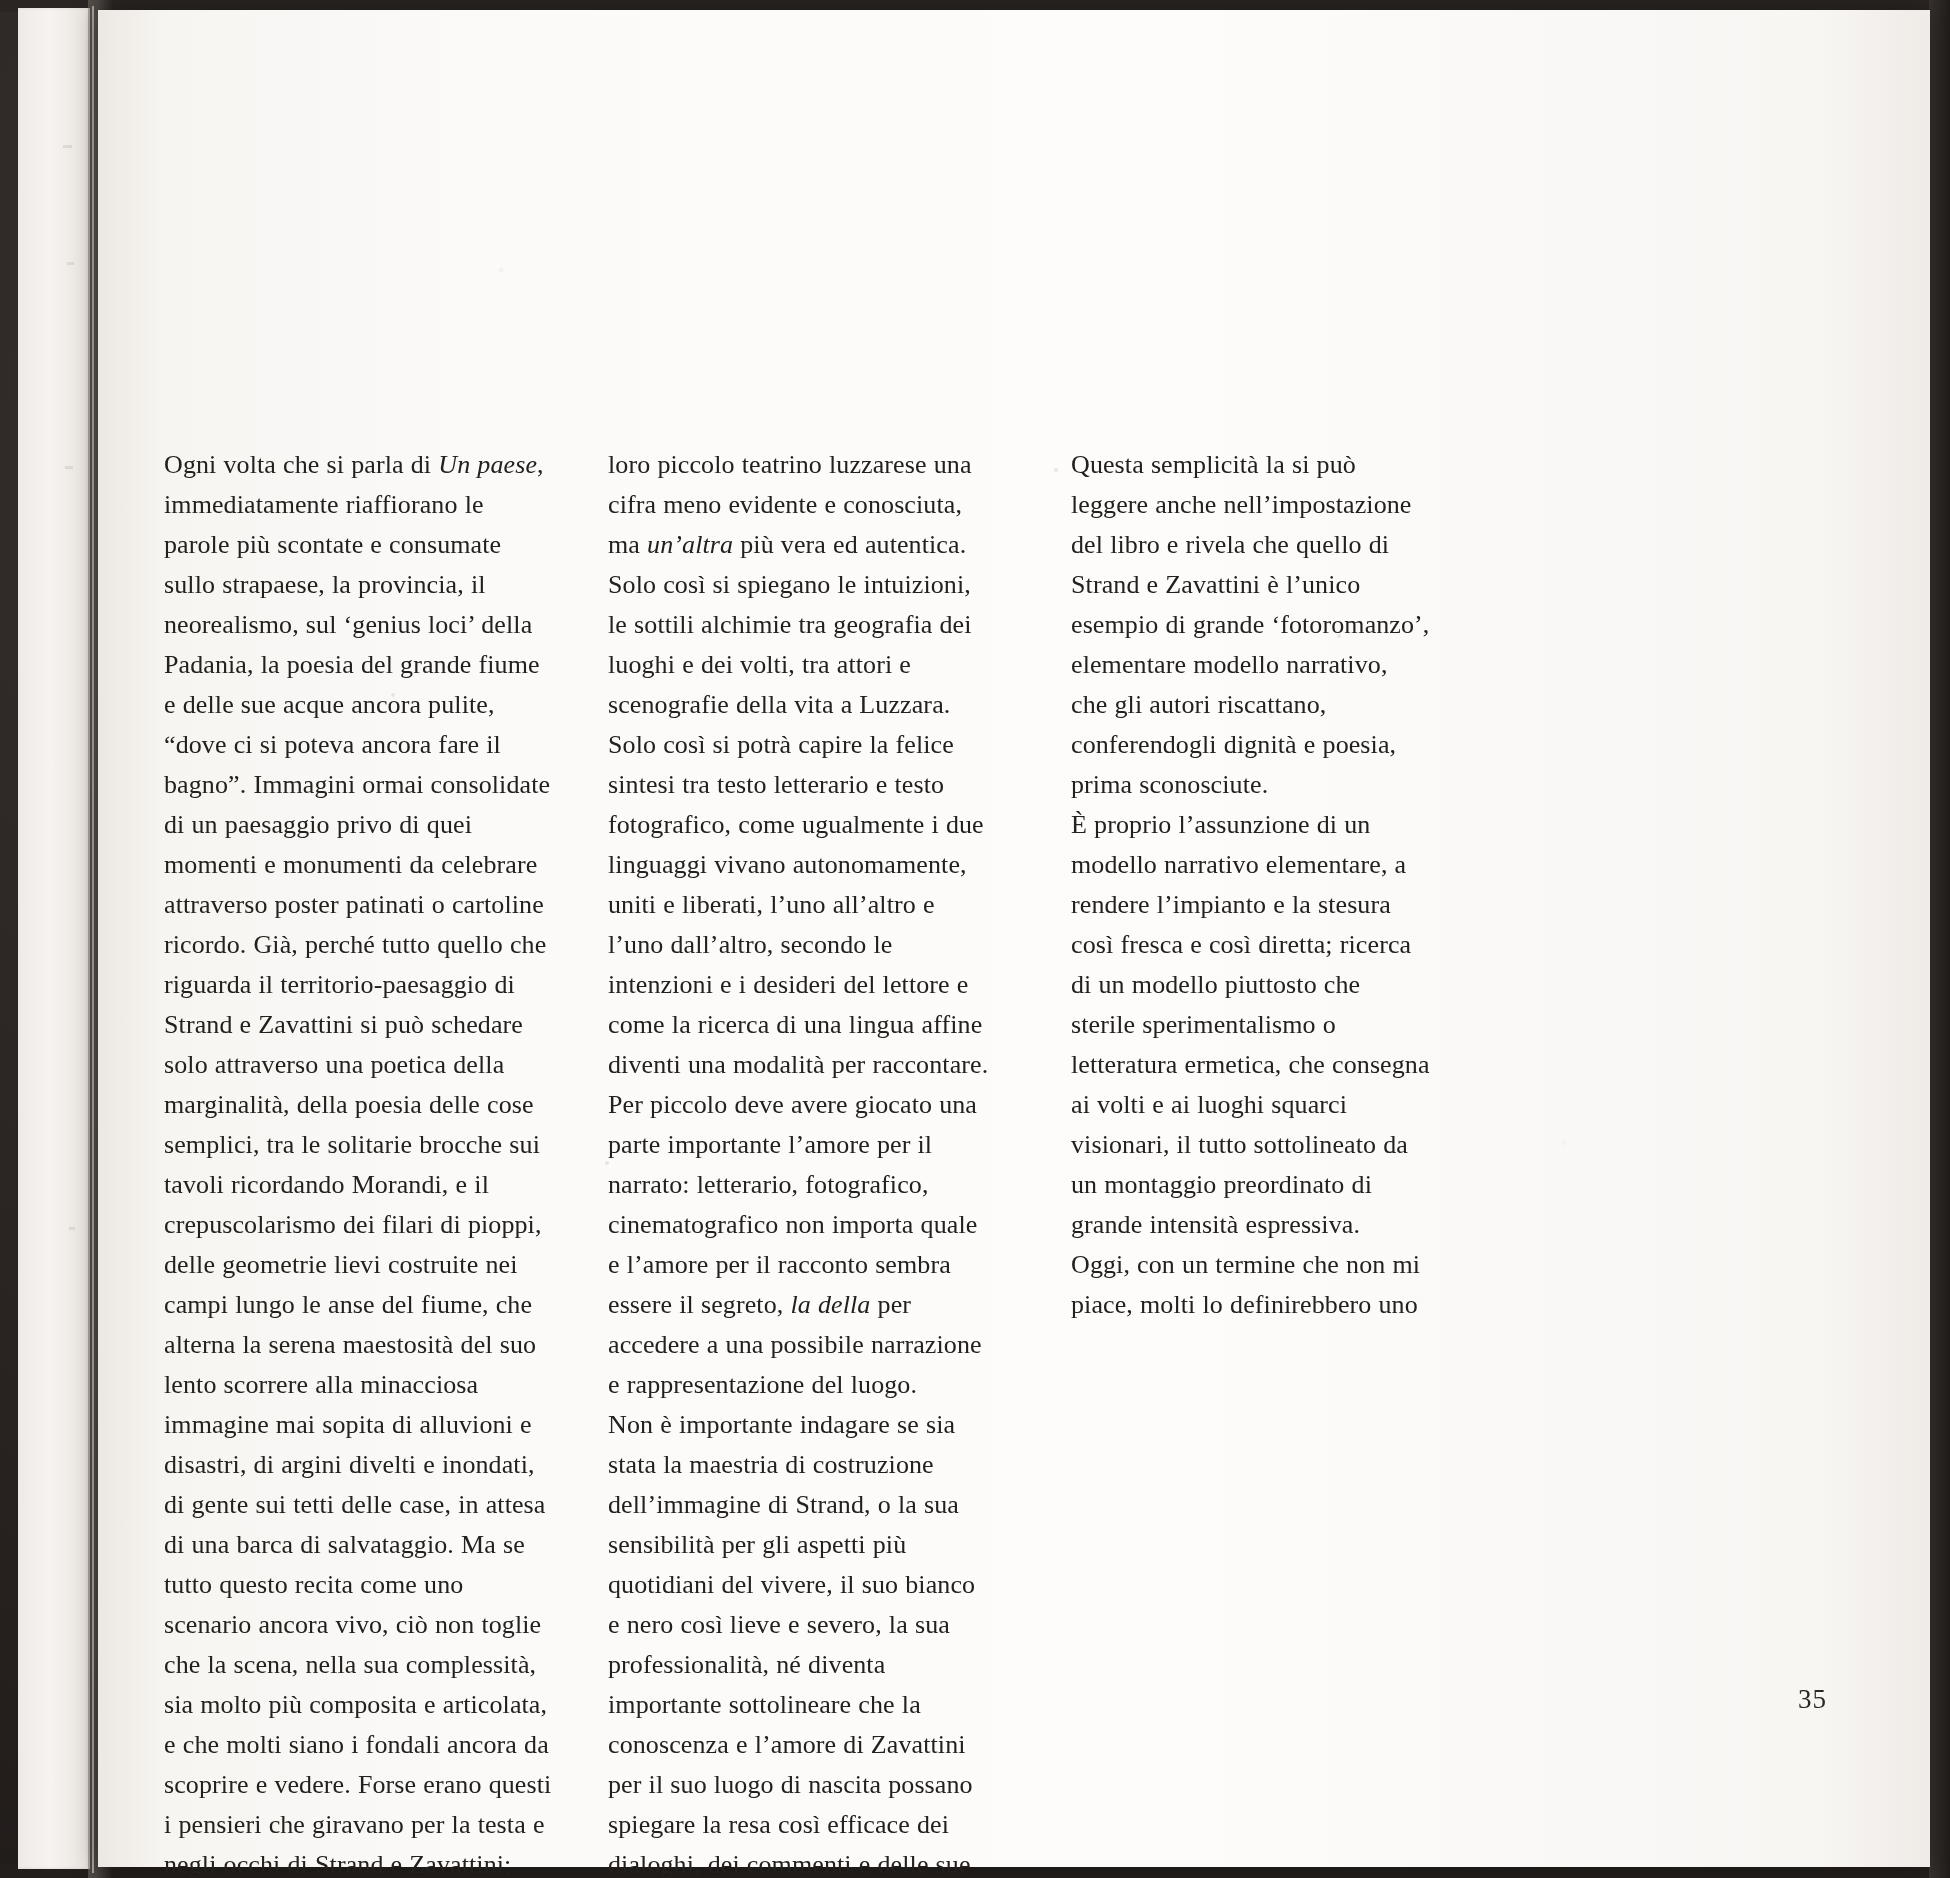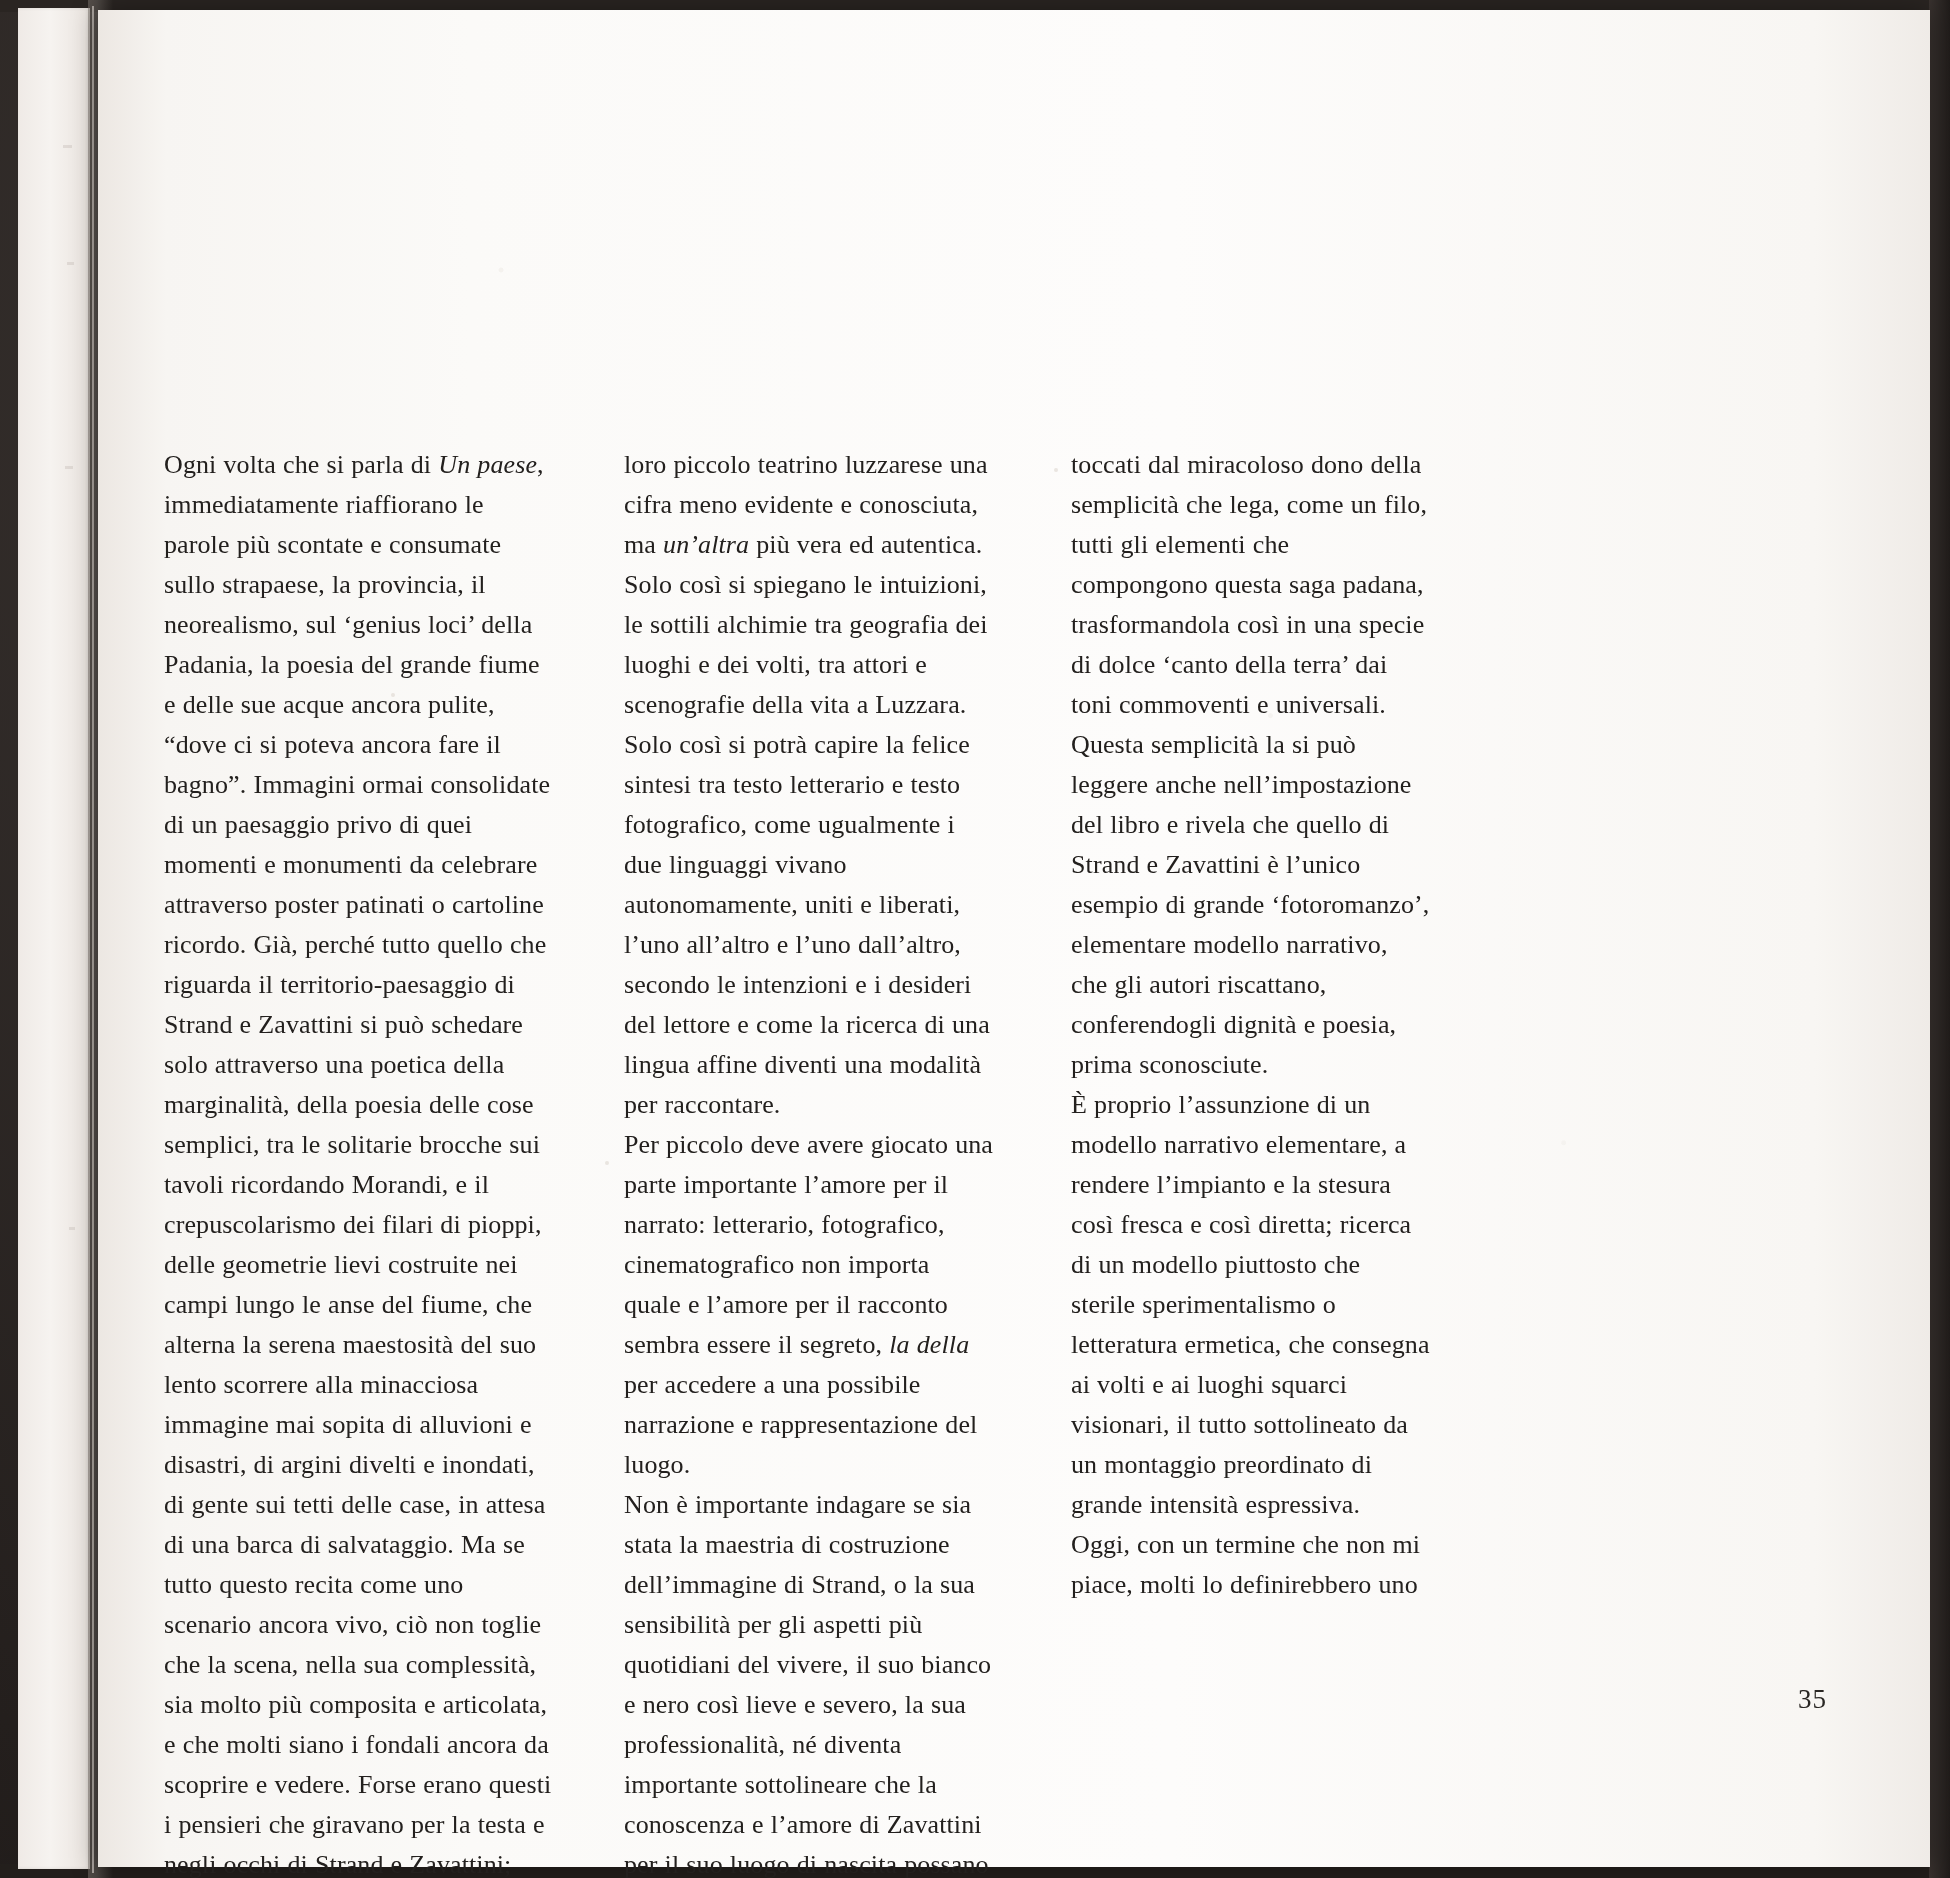--- a/index.html
+++ b/index.html
@@ -124,21 +124,21 @@
 
   .col p {
     margin: 0;
     font-size: 26px;
     line-height: 40px;
     color: #23201e;
     text-align: left;
     letter-spacing: 0.1px;
     word-spacing: 0.5px;
   }
-  .col.mid p  { margin-left: 33px; }
+  .col.mid p  { margin-left: 17px; }
   .col.right p{ margin-left: 43px; }
 
   .col em {
     font-style: italic;
     font-family: Liberation Serif, serif;
   }
 
   
   #folio {
     position: absolute;
@@ -192,21 +192,20 @@
       </div>
 
       <div class="col mid">
         <p><span>loro piccolo teatrino luzzarese una cifra meno evidente e conosciuta, ma </span><em>un’altra</em><span> più vera ed autentica. Solo così si spiegano le intuizioni, le sottili alchimie tra geografia dei luoghi e dei volti, tra attori e scenografie della vita a Luzzara. Solo così si potrà capire la felice sintesi tra testo letterario e testo fotografico, come ugualmente i due linguaggi vivano autonomamente, uniti e liberati, l’uno all’altro e l’uno dall’altro, secondo le intenzioni e i desideri del lettore e come la ricerca di una lingua affine diventi una modalità per raccontare.</span></p>
         <p><span>Per piccolo deve avere giocato una parte importante l’amore per il narrato: letterario, fotografico, cinematografico non importa quale e l’amore per il racconto sembra essere il segreto, </span><em>la della</em><span> per accedere a una possibile narrazione e rappresentazione del luogo.</span></p>
         <p>Non è importante indagare se sia stata la maestria di costruzione dell’immagine di Strand, o la sua sensibilità per gli aspetti più quotidiani del vivere, il suo bianco e nero così lieve e severo, la sua professionalità, né diventa importante sottolineare che la conoscenza e l’amore di Zavattini per il suo luogo di nascita possano spiegare la resa così efficace dei dialoghi, dei commenti e delle sue descrizioni.</p>
 
       </div>
 
       <div class="col right">
-        <p>toccati dal miracoloso dono della semplicità che lega, come un filo, tutti gli elementi che compongono questa saga padana, trasformandola così in una specie di dolce ‘canto della terra’ dai toni commoventi e universali.</p>
         <p>Questa semplicità la si può leggere anche nell’impostazione del libro e rivela che quello di Strand e Zavattini è l’unico esempio di grande ‘fotoromanzo’, elementare modello narrativo, che gli autori riscattano, conferendogli dignità e poesia, prima sconosciute.</p>
         <p>È proprio l’assunzione di un modello narrativo elementare, a rendere l’impianto e la stesura così fresca e così diretta; ricerca di un modello piuttosto che sterile sperimentalismo o letteratura ermetica, che consegna ai volti e ai luoghi squarci visionari, il tutto sottolineato da un montaggio preordinato di grande intensità espressiva.</p>
         <p><span>Oggi, con un termine che non mi piace, molti lo definirebbero uno </span></p>
       </div>
 
     </div>
 
     <div id="folio">35</div>
 
   </div>

